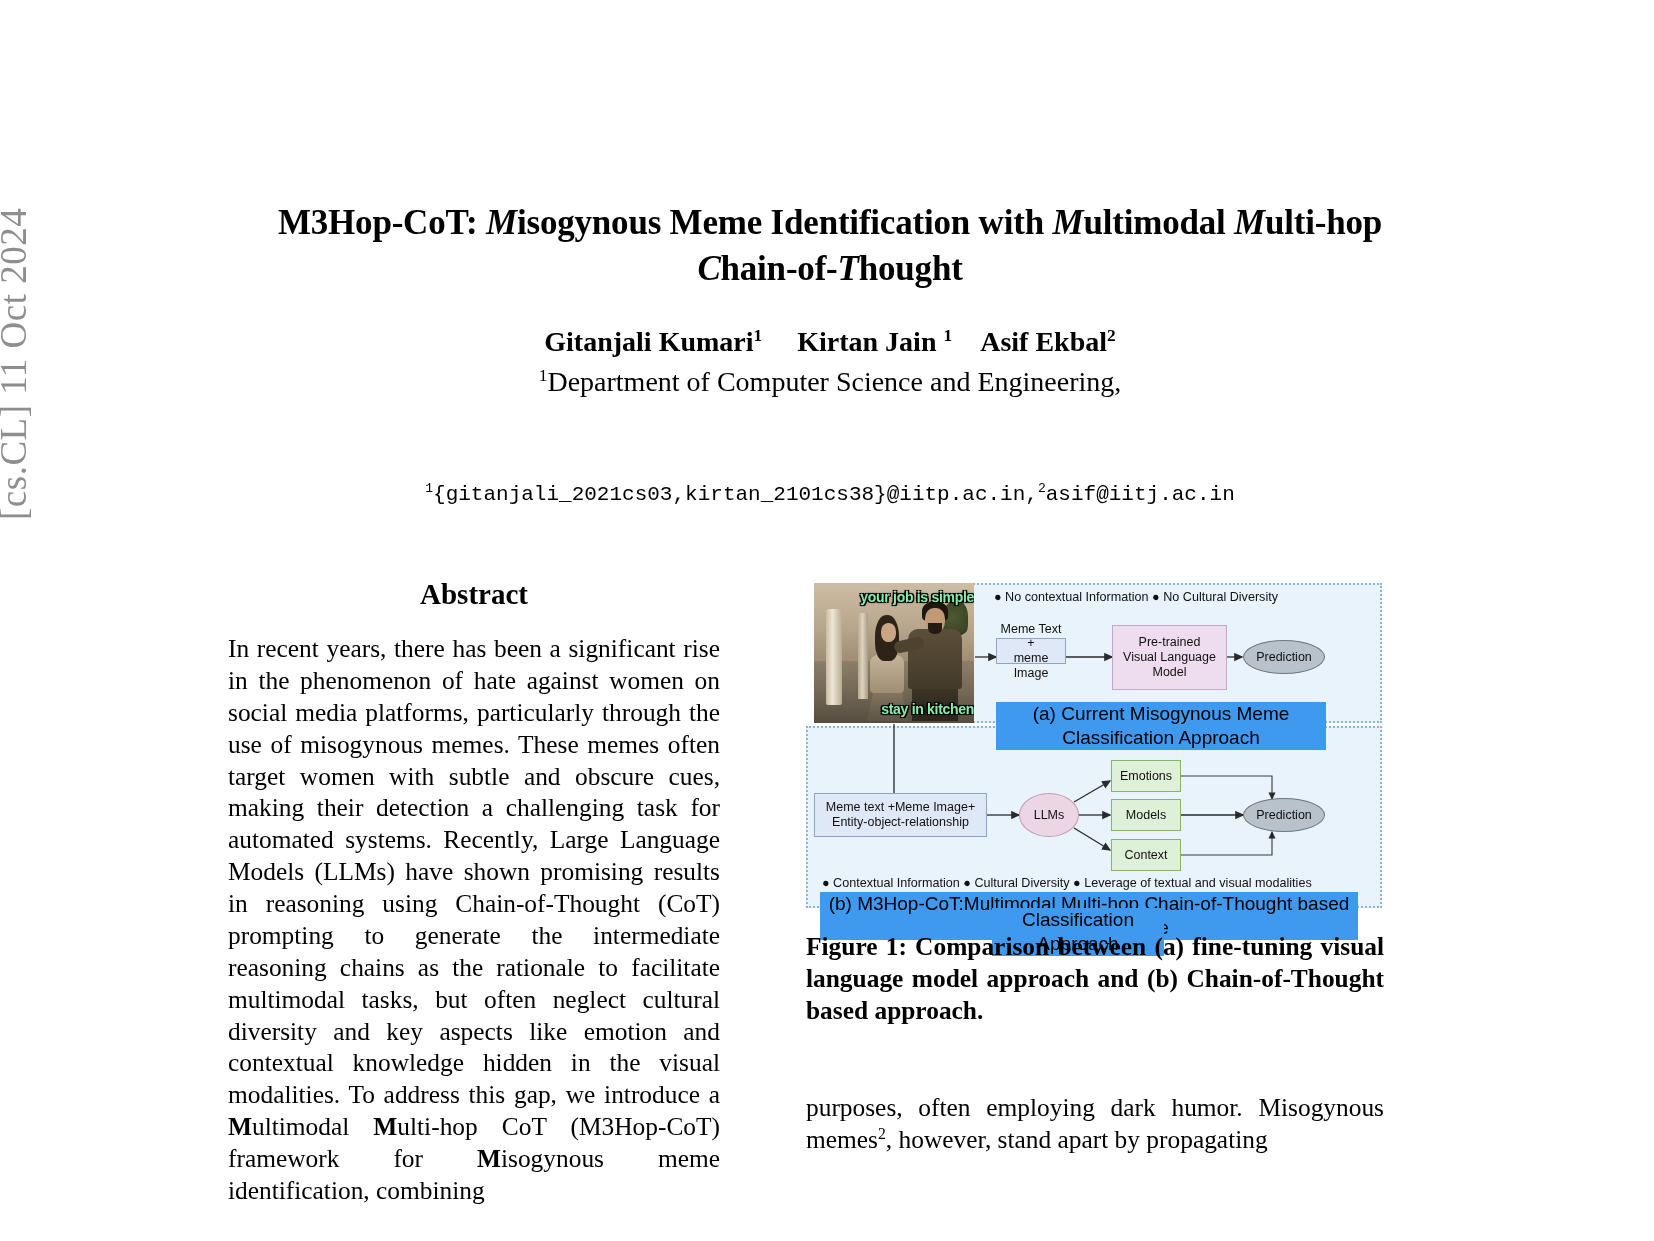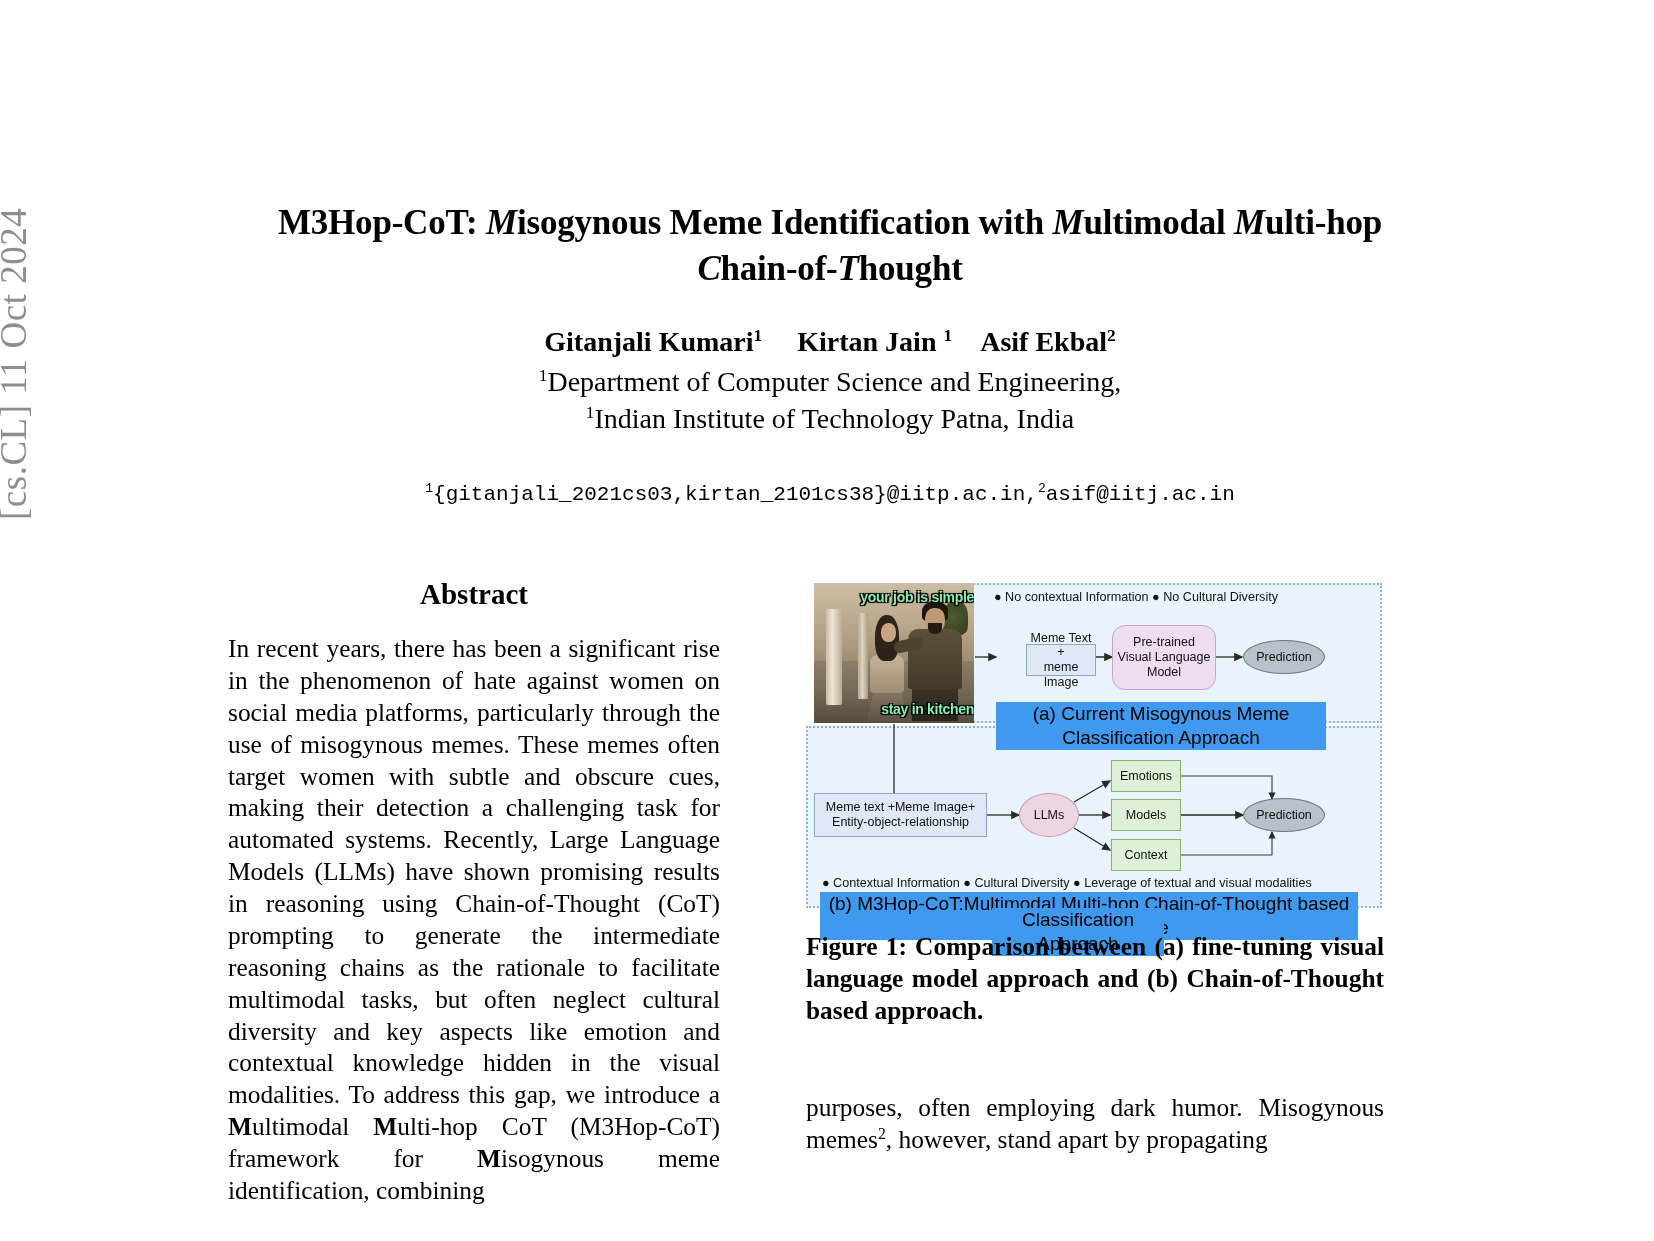--- a/index.html
+++ b/index.html
@@ -276,21 +276,20 @@
     <span>M3Hop-CoT: </span><i>M</i><span>isogynous Meme Identification with </span><i>M</i><span>ultimodal </span><i>M</i><span>ulti-hop</span><br>
     <i>C</i><span>hain-of-</span><i>T</i><span>hought</span>
   </div>
 
   <div class="authors">
     <span>Gitanjali Kumari</span><sup>1</sup>&nbsp;&nbsp;&nbsp;&nbsp;&nbsp;<span>Kirtan Jain</span> <sup>1</sup>&nbsp;&nbsp;&nbsp;&nbsp;<span>Asif Ekbal</span><sup>2</sup>
   </div>
 
   <div class="affil">
     <div><sup>1</sup><span>Department of Computer Science and Engineering,</span></div>
-    <div><sup>1</sup><span>Indian Institute of Technology Patna, India</span></div>
   </div>
 
   <div class="emails">
     <sup>1</sup><span>{gitanjali_2021cs03,kirtan_2101cs38}@iitp.ac.in,</span><sup>2</sup><span>asif@iitj.ac.in</span>
   </div>
 
   <div class="col-left">
     <div class="abstract-head">Abstract</div>
     <p class="abstract-body"><span>In recent years, there has been a significant rise in the phenomenon of hate against women on social media platforms, particularly through the use of misogynous memes. These memes often target women with subtle and obscure cues, making their detection a challenging task for automated systems. Recently, Large Language Models (LLMs) have shown promising results in reasoning using Chain-of-Thought (CoT) prompting to generate the intermediate reasoning chains as the rationale to facilitate multimodal tasks, but often neglect cultural diversity and key aspects like emotion and contextual knowledge hidden in the visual modalities. To address this gap, we introduce a </span><b>M</b><span>ultimodal </span><b>M</b><span>ulti-hop CoT (M3Hop-CoT) framework for </span><b>M</b><span>isogynous meme identification, combining</span></p>
   </div>
@@ -356,24 +355,24 @@
         <g stroke="#3a3a3a" stroke-width="1.1" fill="none" marker-end="url(#ah)">
 
           <path d="M375,198 L466,198 L466,221"></path>
 
           <path d="M375,277 L466,277 L466,254"></path>
         </g>
       </svg>
 
       <div class="bullets" style="left:188px; top:12px;">● No contextual Information ● No Cultural Diversity</div>
 
-      <div class="node n-blue" style="left:190px; top:66px; width:70px; height:32px; white-space:pre-line;margin-left:30px;">Meme Text +
+      <div class="node n-blue" style="left:190px; top:60px; width:70px; height:26px; white-space:pre-line;">Meme Text +
 meme Image</div>
 
-      <div class="node n-pink-rect" style="left:306px; top:47px; width:104px; height:65px; white-space:pre-line;border-radius:13px;">Pre-trained
+      <div class="node n-pink-rect" style="left:306px; top:47px; width:115px; height:65px; white-space:pre-line;">Pre-trained
 Visual Language
 Model</div>
 
       <div class="node n-ellipse-gray" style="left:437px; top:62px; width:82px; height:34px;">Prediction</div>
 
       <div class="cap-bar" style="left:190px; top:124px; width:330px;">(a) Current Misogynous Meme Classification Approach</div>
 
       <div class="node n-blue" style="left:8px; top:215px; width:173px; height:44px; white-space:pre-line;">Meme text +Meme Image+
 Entity-object-relationship</div>
 

